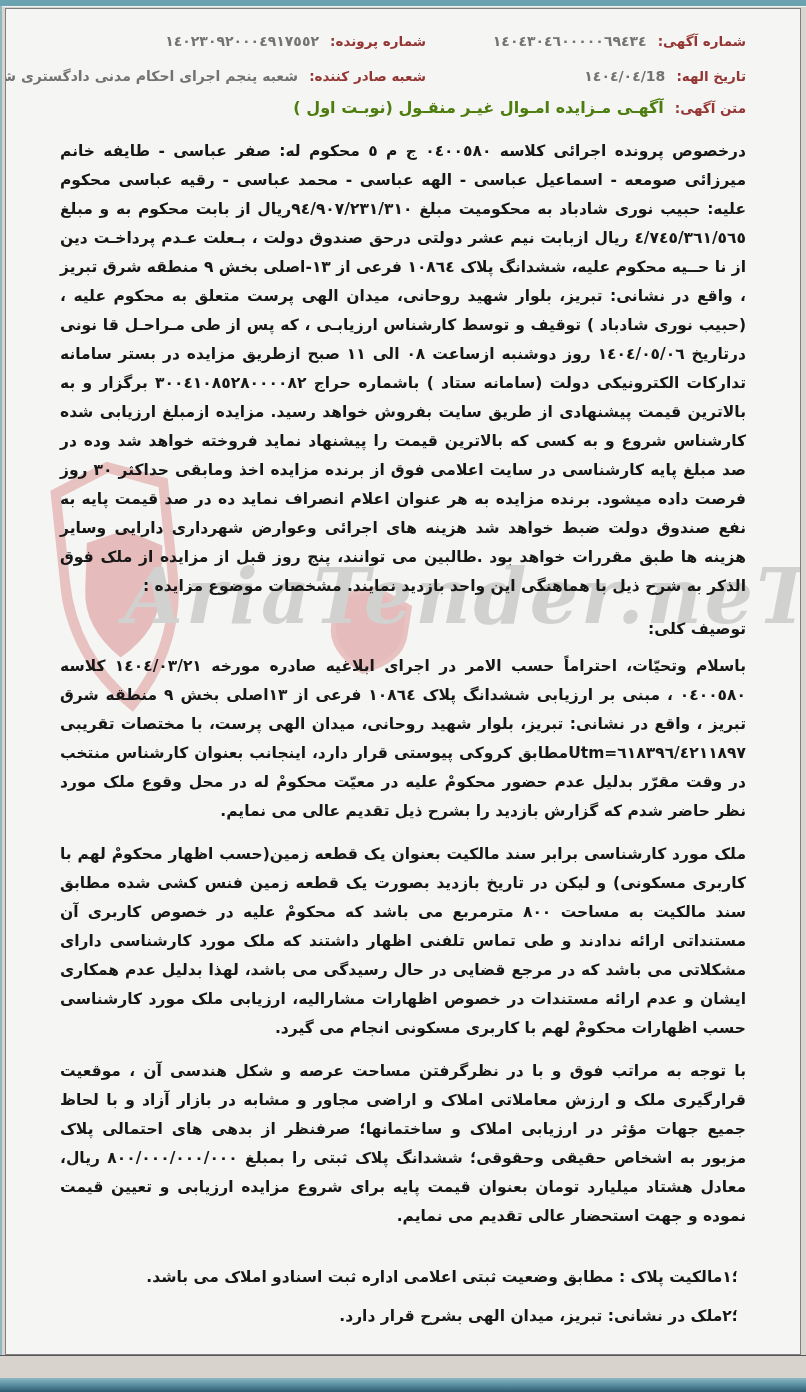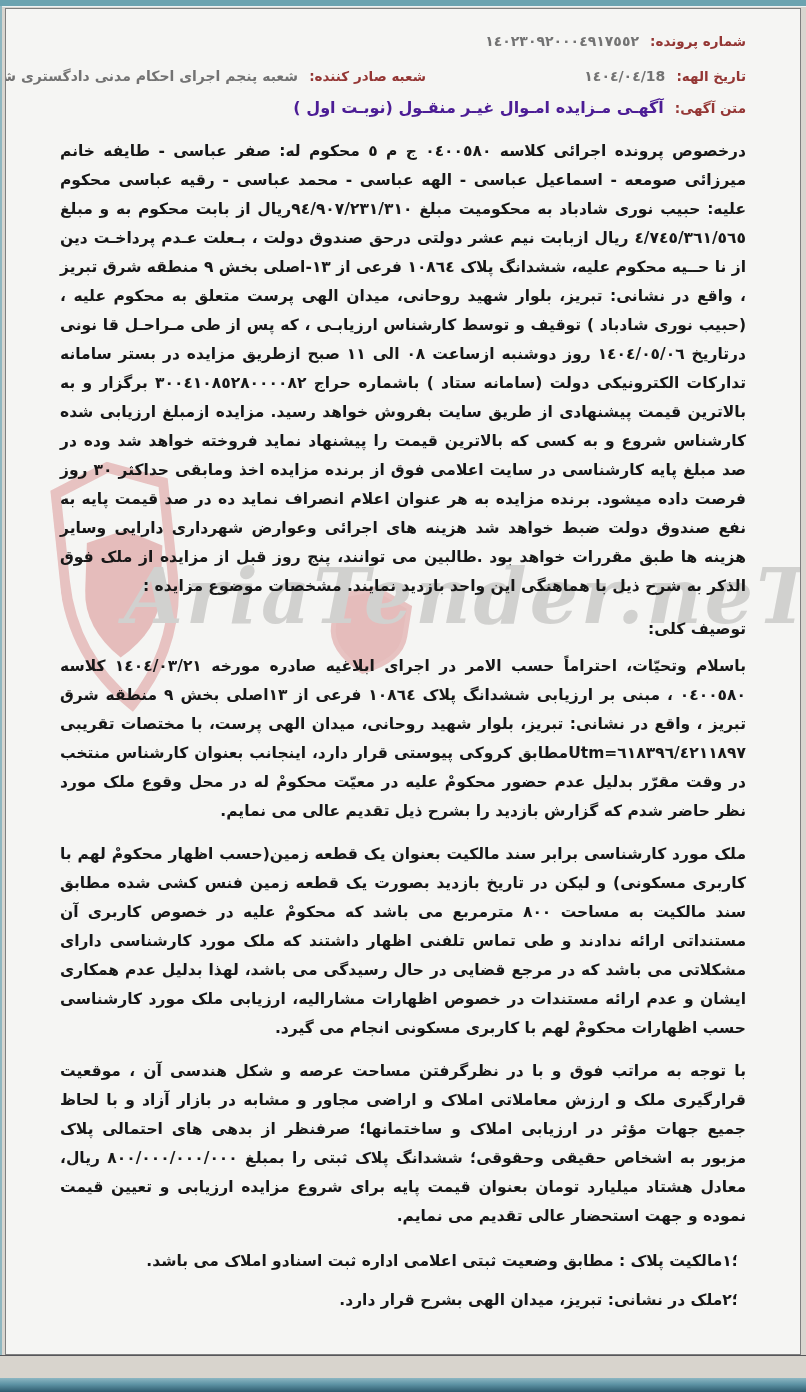--- a/index.html
+++ b/index.html
@@ -34,28 +34,28 @@
     color:#181818;
   }
   .hrow{display:flex;align-items:baseline;}
   .hcell{white-space:nowrap;}
   .hcell.first{flex:0 0 320px;}
   .row2{margin-top:16px;}
   .row-subject{margin-top:30px;}
   .row-title{margin-top:13px;}
   .label{color:#943634;font-weight:bold;font-size:13.5px;}
   .value{color:#737373;font-weight:bold;font-size:14px;margin-right:6px;}
-  .notice-title{color:#4c1d95;font-weight:bold;font-size:16px;margin-right:6px;}
+  .notice-title{color:#4d7c0f;font-weight:bold;font-size:16px;margin-right:6px;}
   .para{
     font-size:15.5px;font-weight:bold;line-height:29px;
     text-align:justify;margin:0 0 14px 0;
   }
   .para.first{margin-top:20px;}
   .section-title{font-size:15.5px;font-weight:bold;line-height:29px;margin:11px 0 8px 0;}
-  .p4{margin-bottom:16px;}
+  .p4{margin-bottom:32px;}
   .item{font-size:15.5px;font-weight:bold;line-height:29px;text-align:justify;margin:0 8px 10px 0;}
 </style>
 </head>
 <body>
 
 <div class="frame-top"></div>
 <div class="frame-left"></div>
 
 <div class="page">
 
@@ -70,20 +70,24 @@
       <svg width="82" height="92" viewBox="0 0 100 110">
         <path d="M50 4 L94 20 V56 Q94 86 50 106 Q6 86 6 56 V20 Z" fill="#d98f8f" stroke="#dd9a9a" stroke-width="6"></path>
       </svg>
     </div>
     <div class="wm-text">AriaTender.neT</div>
   </div>
 
   <div class="content">
 
     <div class="hrow">
+      <div class="hcell first">
+        <span class="label">شماره آگهی:</span>
+        <span class="value">١٤٠٤٣٠٤٦٠٠٠٠٠٦٩٤٣٤</span>
+      </div>
       <div class="hcell">
         <span class="label">شماره پرونده:</span>
         <span class="value">١٤٠٢٣٠٩٢٠٠٠٤٩١٧٥٥٢</span>
       </div>
     </div>
 
     <div class="hrow row2">
       <div class="hcell first">
         <span class="label">تاریخ الهه:</span>
         <span class="value">١٤٠٤/٠٤/18</span>

